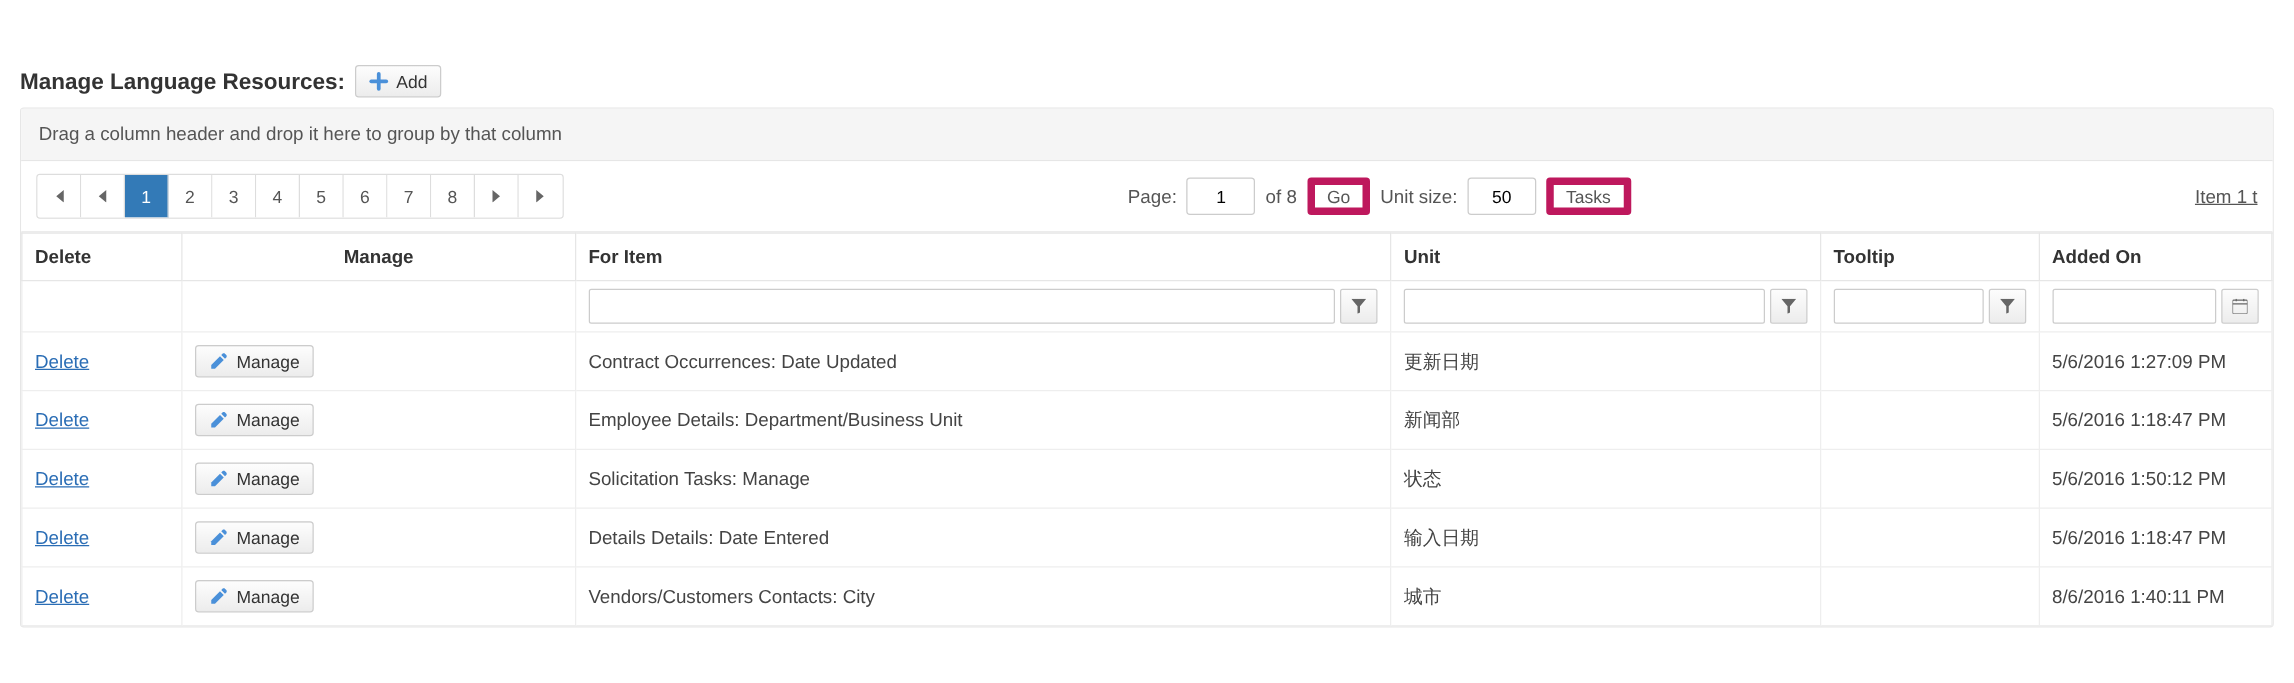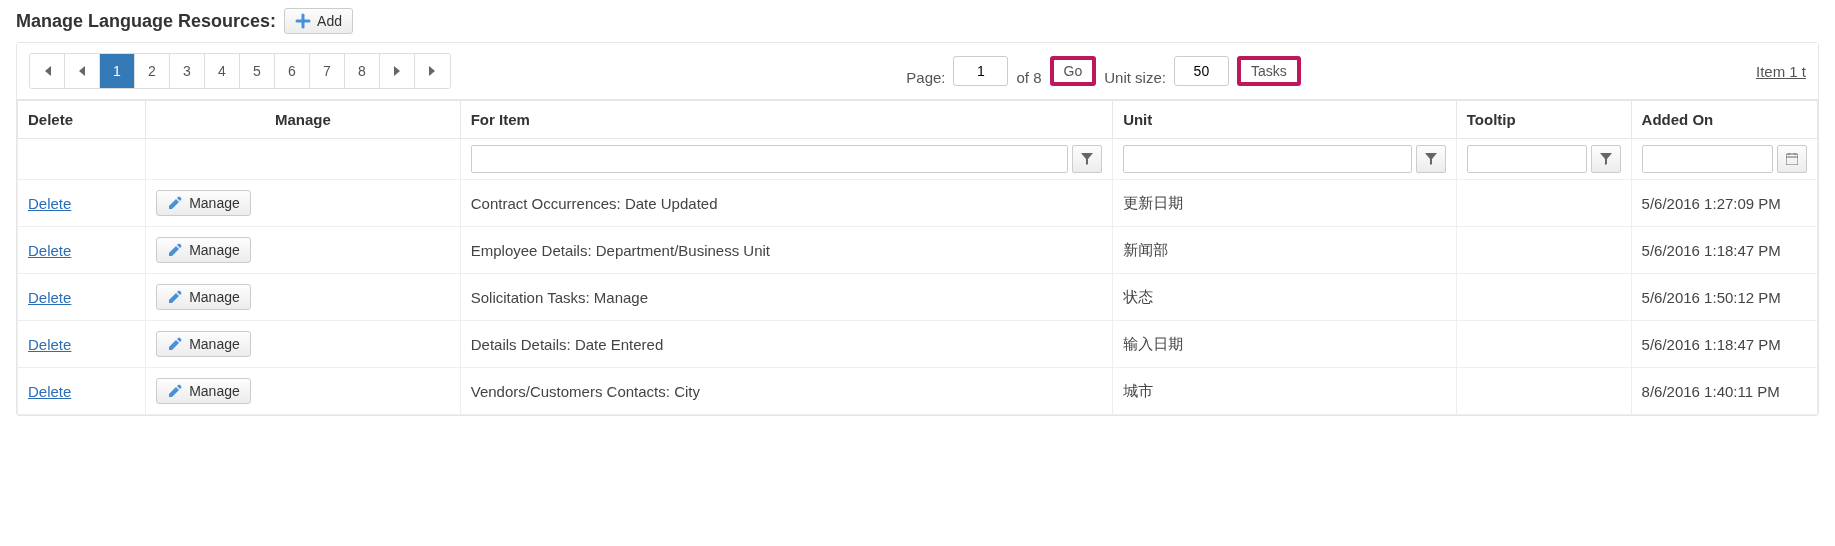--- a/index.html
+++ b/index.html
@@ -6,20 +6,21 @@
   body {
     margin: 0;
     font-family: Arial, Helvetica, sans-serif;
     font-size: 14px;
     color: #333;
     background: #fff;
   }
   .page {
     padding: 8px 16px;
     width: 1835px;
+    margin-top: 44px;
   }
   .title-row {
     display: flex;
     align-items: center;
     gap: 8px;
     margin-bottom: 8px;
   }
   .title {
     font-size: 18px;
     font-weight: bold;
@@ -85,41 +86,41 @@
     font-size:14px;
   }
   .pager-btn:last-child { border-right:none; }
   .pager-btn.active {
     background:#337ab7;
     color:#fff;
   }
   .pager-center {
     margin-left:auto;
     display:flex;
-    align-items:flex-end;
+    align-items:center;
     gap:8px;
   }
   .pager-right {
     margin-left:auto;
     color:#555;
     text-decoration:underline;
   }
   .in-small {
     width:55px;
     height:30px;
     border:1px solid #ccc;
     border-radius:3px;
     text-align:center;
     font-size:14px;
     padding:0 4px;
   }
   .btn-plain {
     height:30px;
     padding:0 10px;
-    border:4px solid #be185d;
+    border:6px solid #be185d;
     border-radius:3px;
     background:#fff;
     color:#555;
     cursor:pointer;
     font-size:14px;
   }
   table.grid {
     width:100%;
     border-collapse:collapse;
     table-layout:fixed;
@@ -194,20 +195,21 @@
               <line x1="8" y1="2" x2="8" y2="14"></line>
               <line x1="2" y1="8" x2="14" y2="8"></line>
             </g>
           </svg>
       </span>
       <span>Add</span>
     </button>
   </div>
 
   <div class="grid-container">
+    <div class="group-bar">Drag a column header and drop it here to group by that column</div>
 
     <div class="pager-row">
       <div class="pager-buttons">
         <div class="pager-btn">
           <svg width="10" height="10" viewBox="0 0 10 10">
               <path d="M1 0v10M9 0L3 5l6 5z" fill="#666"></path>
             </svg>
         </div>
         <div class="pager-btn">
           <svg width="8" height="10" viewBox="0 0 8 10">

